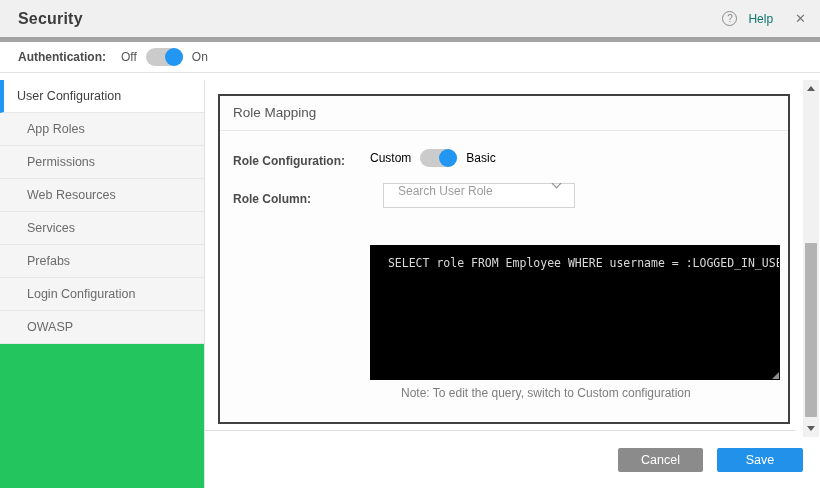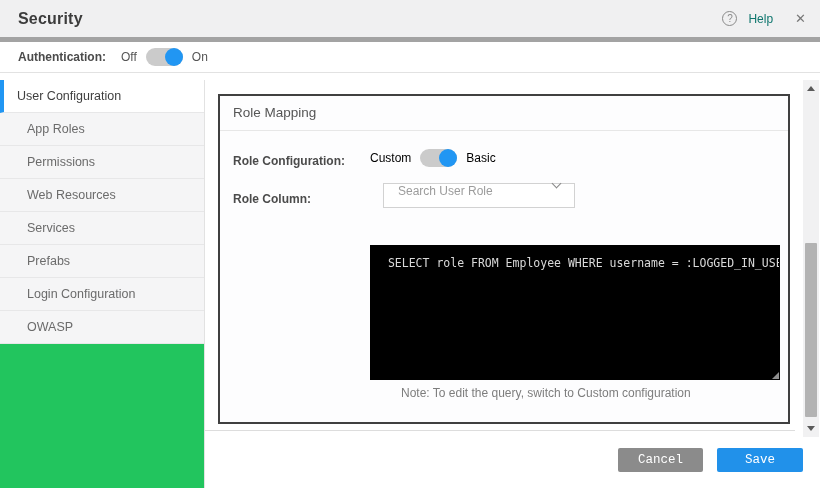--- a/index.html
+++ b/index.html
@@ -104,21 +104,21 @@
     pointer-events: none;
   }
   .query-note { position: absolute; left: 151px; top: 290px; font-size: 12px; color: #7d7d7d; margin-left: 30px; }
 
   
   .footer-divider { position: absolute; left: 0; top: 350px; width: 590px; height: 1px; background: #ddd; }
 
   
   .btn {
     position: absolute; top: 368px; height: 24px; border: none; border-radius: 2px;
-    font-family: Liberation Mono, monospace; font-size: 12.5px; color: #fff; cursor: pointer;
+    font-family: Liberation Sans, sans-serif; font-size: 12.5px; color: #fff; cursor: pointer;
   }
   .btn-cancel { left: 413px; width: 85px; background: #8b8b8b; }
   .btn-save   { left: 512px; width: 86px; background: #2191ea; }
 
   
   .scrollbar {
     position: absolute; left: 598px; top: 0; width: 16px; height: 357px;
     background: #f1f1f2;
   }
   .sb-arrow {

